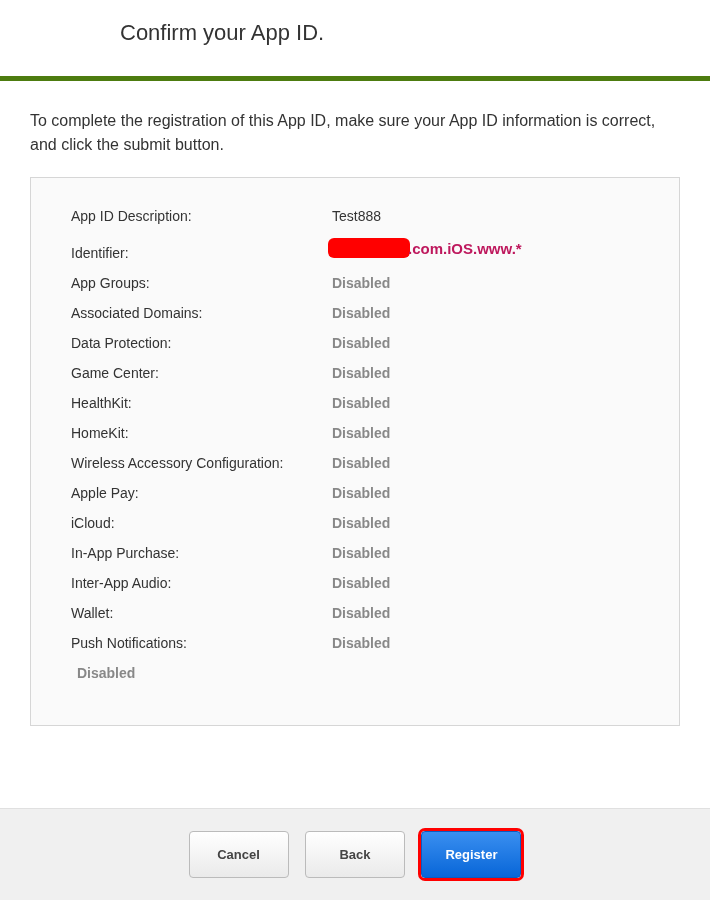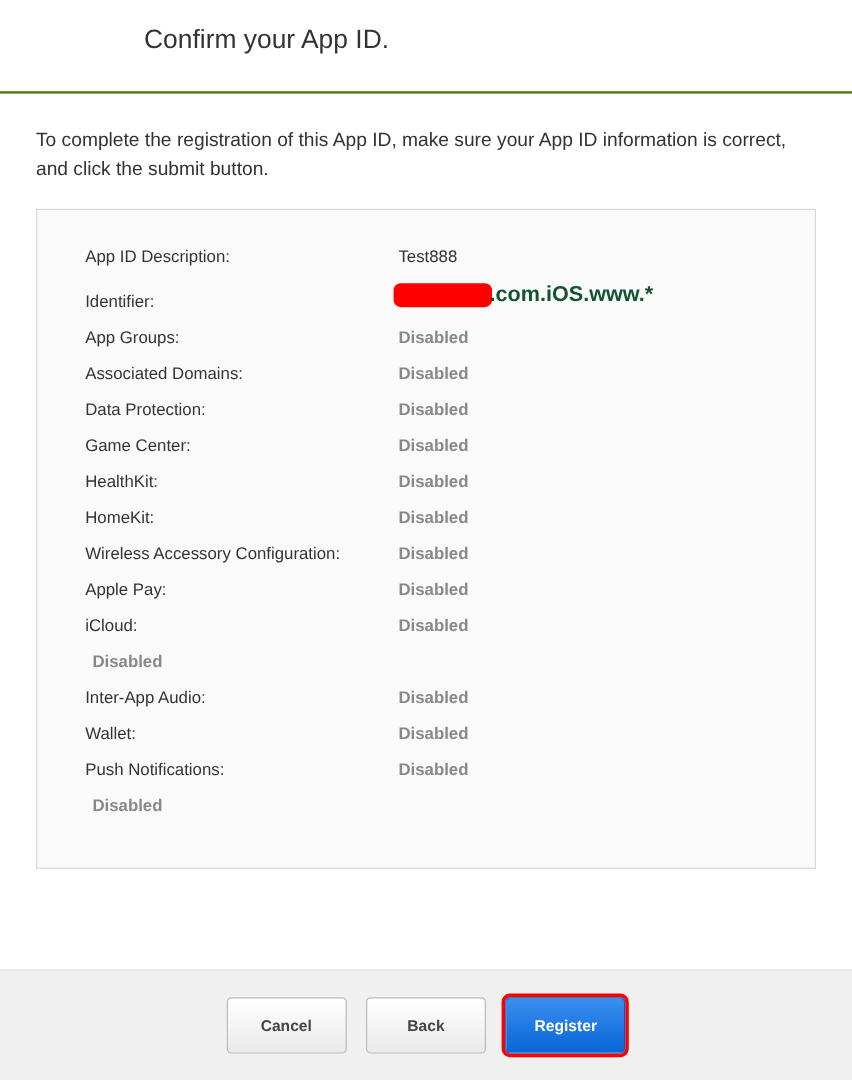--- a/index.html
+++ b/index.html
@@ -10,21 +10,21 @@
     body {
       font-family: "Helvetica Neue", Helvetica, Arial, sans-serif;
       background: #ffffff;
       width: 710px;
       height: 900px;
       overflow: hidden;
       position: relative;
     }
     .header {
       padding: 20px 30px 30px 120px;
-      border-bottom: 2px solid #4d7c0f;
+      border-bottom: 5px solid #4d7c0f;
     }
     .page-title {
       font-size: 22px;
       font-weight: 500;
       color: #333;
     }
     .intro {
       padding: 28px 30px 20px 30px;
       font-size: 16px;
       color: #333;
@@ -68,23 +68,23 @@
     }
     .redacted {
       width: 82px;
       height: 20px;
       background: #ff0000;
       border-radius: 6px;
       display: inline-block;
       margin-right: 0;
     }
     .identifier-suffix {
-      font-size: 18px;
+      font-size: 15px;
       font-weight: 700;
-      color: #14532d;
+      color: #be185d;
       margin-left: -2px;
     }
     .footer {
       position: absolute;
       bottom: 0;
       left: 0;
       width: 710px;
       background: #f0f0f0;
       border-top: 1px solid #e0e0e0;
       padding: 22px 0;
@@ -172,20 +172,21 @@
       </div>
       <div class="row">
         <div class="row-label">Apple Pay:</div>
         <div class="row-value disabled">Disabled</div>
       </div>
       <div class="row">
         <div class="row-label">iCloud:</div>
         <div class="row-value disabled">Disabled</div>
       </div>
       <div class="row">
+        <div class="row-label">In-App Purchase:</div>
         <div class="row-value disabled">Disabled</div>
       </div>
       <div class="row">
         <div class="row-label">Inter-App Audio:</div>
         <div class="row-value disabled">Disabled</div>
       </div>
       <div class="row">
         <div class="row-label">Wallet:</div>
         <div class="row-value disabled">Disabled</div>
       </div>

